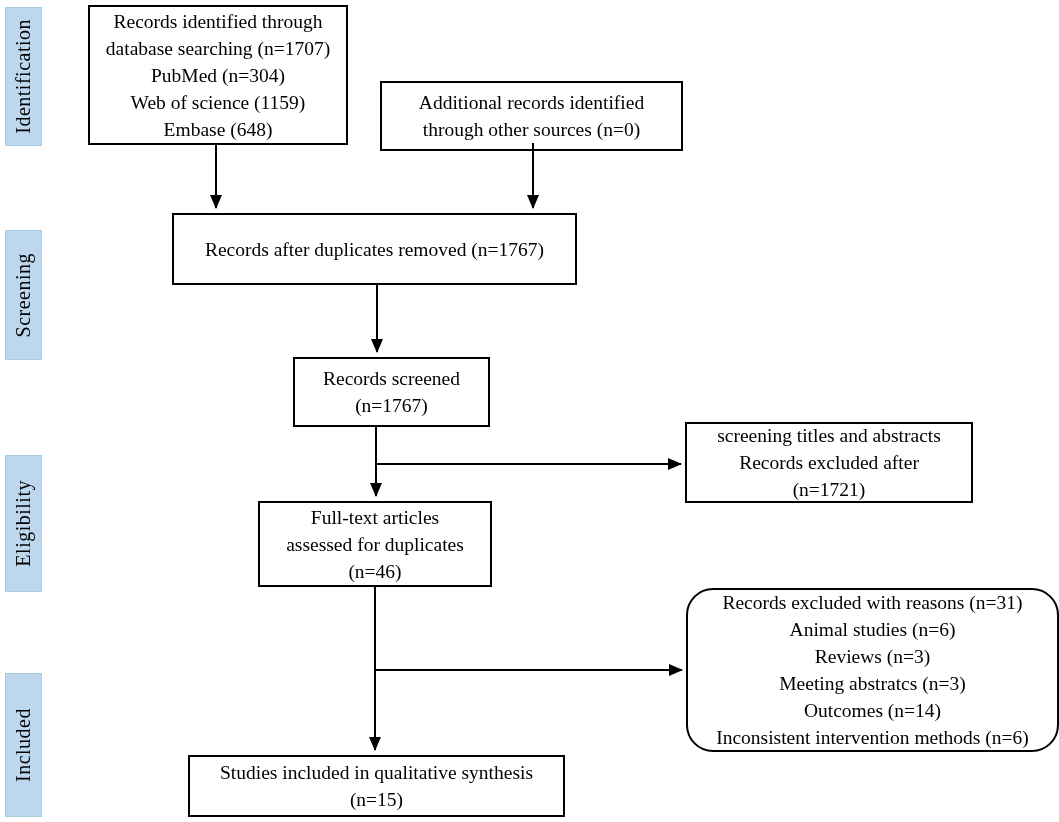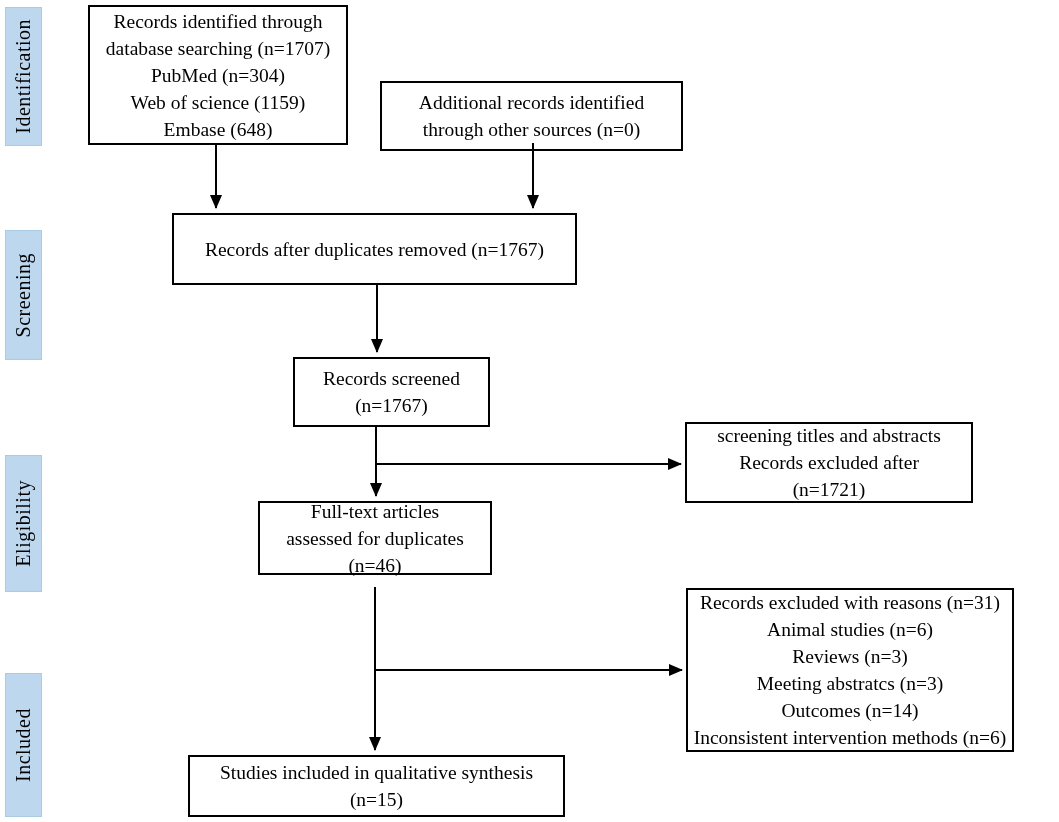--- a/index.html
+++ b/index.html
@@ -102,27 +102,27 @@
     <div class="line">Records screened</div>
     <div class="line">(n=1767)</div>
   </div>
 
   <div class="fbox" style="left:685px; top:422px; width:288px; height:81px;">
     <div class="line">screening titles and abstracts</div>
     <div class="line">Records excluded after</div>
     <div class="line">(n=1721)</div>
   </div>
 
-  <div class="fbox" style="left:258px; top:501px; width:234px; height:74px;">
+  <div class="fbox" style="left:258px; top:501px; width:234px; height:86px;">
     <div class="line">Full-text articles</div>
     <div class="line">assessed for duplicates</div>
     <div class="line">(n=46)</div>
   </div>
 
-  <div class="fbox" style="left:686px; top:588px; width:328px; height:164px;">
+  <div class="fbox" style="left:686px; top:588px; width:373px; height:164px;border-radius:27px;">
     <div class="line">Records excluded with reasons (n=31)</div>
     <div class="line">Animal studies (n=6)</div>
     <div class="line">Reviews (n=3)</div>
     <div class="line">Meeting abstratcs (n=3)</div>
     <div class="line">Outcomes (n=14)</div>
     <div class="line">Inconsistent intervention methods (n=6)</div>
   </div>
 
   <div class="fbox" style="left:188px; top:755px; width:377px; height:62px;">
     <div class="line">Studies included in qualitative synthesis</div>

